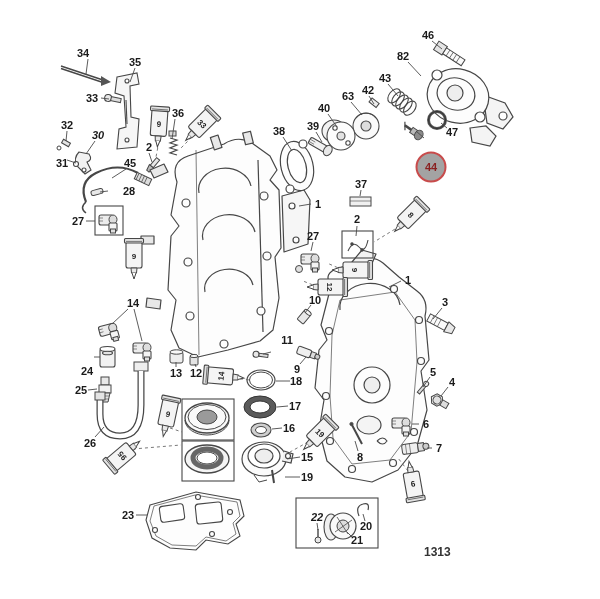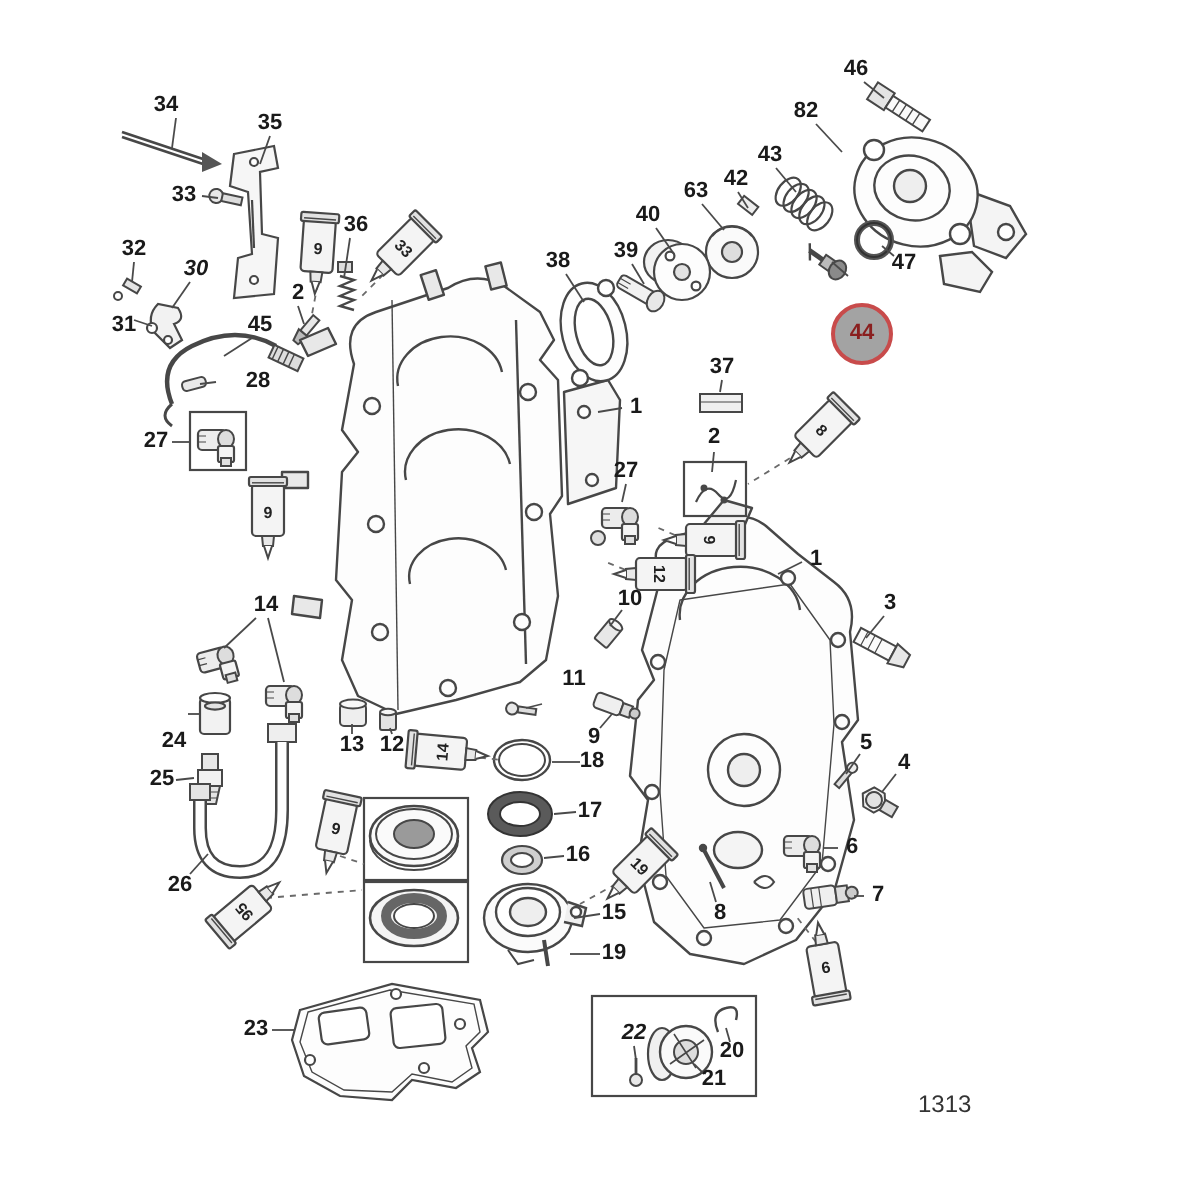--- a/index.html
+++ b/index.html
@@ -4,22 +4,22 @@
 <style>
   html,body{margin:0;padding:0;background:#fff;}
   .stage{position:relative;width:600px;height:599px;background:#ffffff;overflow:hidden;
          font-family:"Liberation Sans",sans-serif;}
   .stage svg{position:absolute;left:0;top:0;}
   .callout-layer{position:absolute;left:0;top:0;width:600px;height:599px;pointer-events:none;}
   .callout{position:absolute;transform:translate(-50%,-50%);font-weight:bold;font-size:11px;
            color:#1a1a1a;letter-spacing:0;line-height:1;pointer-events:auto;cursor:pointer;}
   .callout.hl{width:27px;height:27px;border-radius:50%;display:flex;align-items:center;
               justify-content:center;}
-  .diagram-number{position:absolute;left:424px;top:545px;font-weight:normal;font-size:12px;
-                  color:#333;margin-left:35px;}
+  .diagram-number{position:absolute;left:424px;top:545px;font-weight:bold;font-size:12px;
+                  color:#333;}
 </style>
 </head>
 <body>
 
 <div class="stage">
 
 <svg width="600" height="599" viewBox="0 0 600 599">
   <defs>
     <g id="elbow">
       <rect x="-11" y="-5" width="14" height="10" rx="2" fill="#ececec" stroke="#474747" stroke-width="1.1"></rect>

